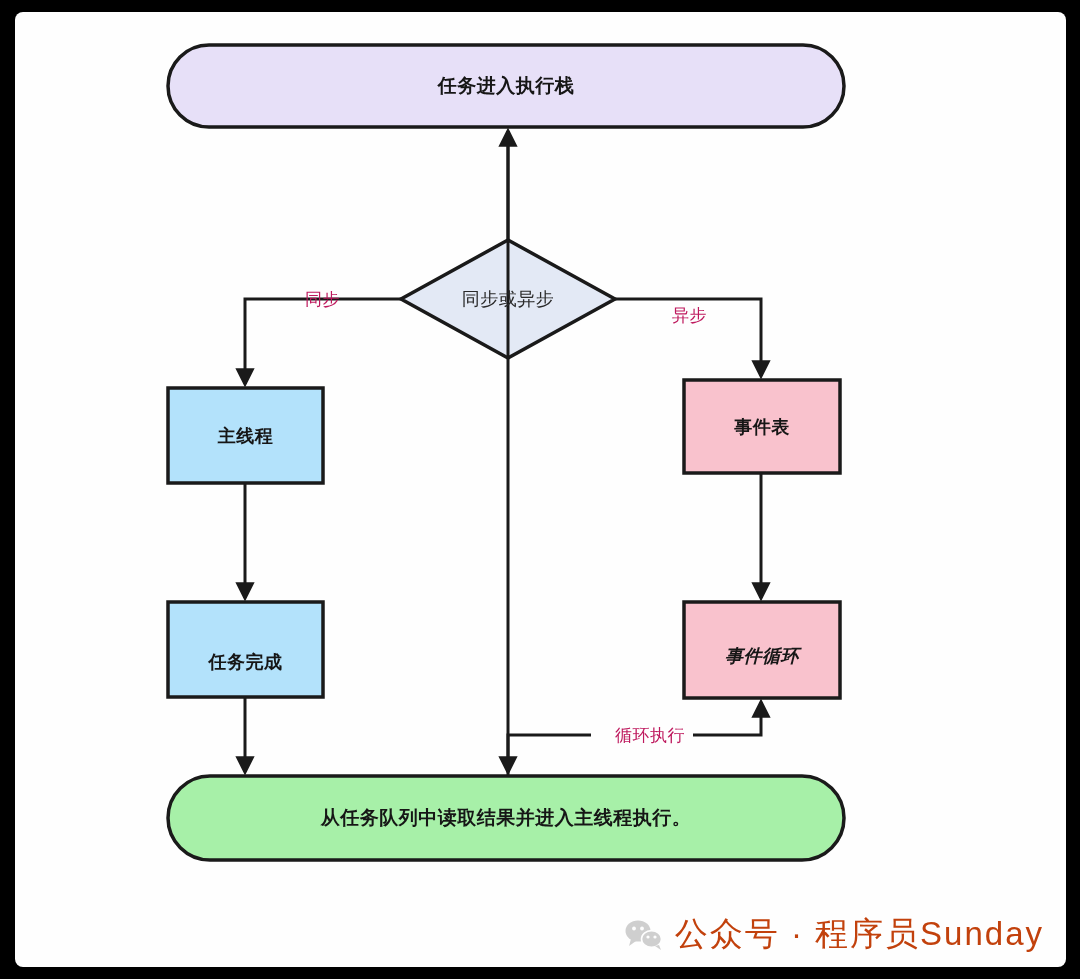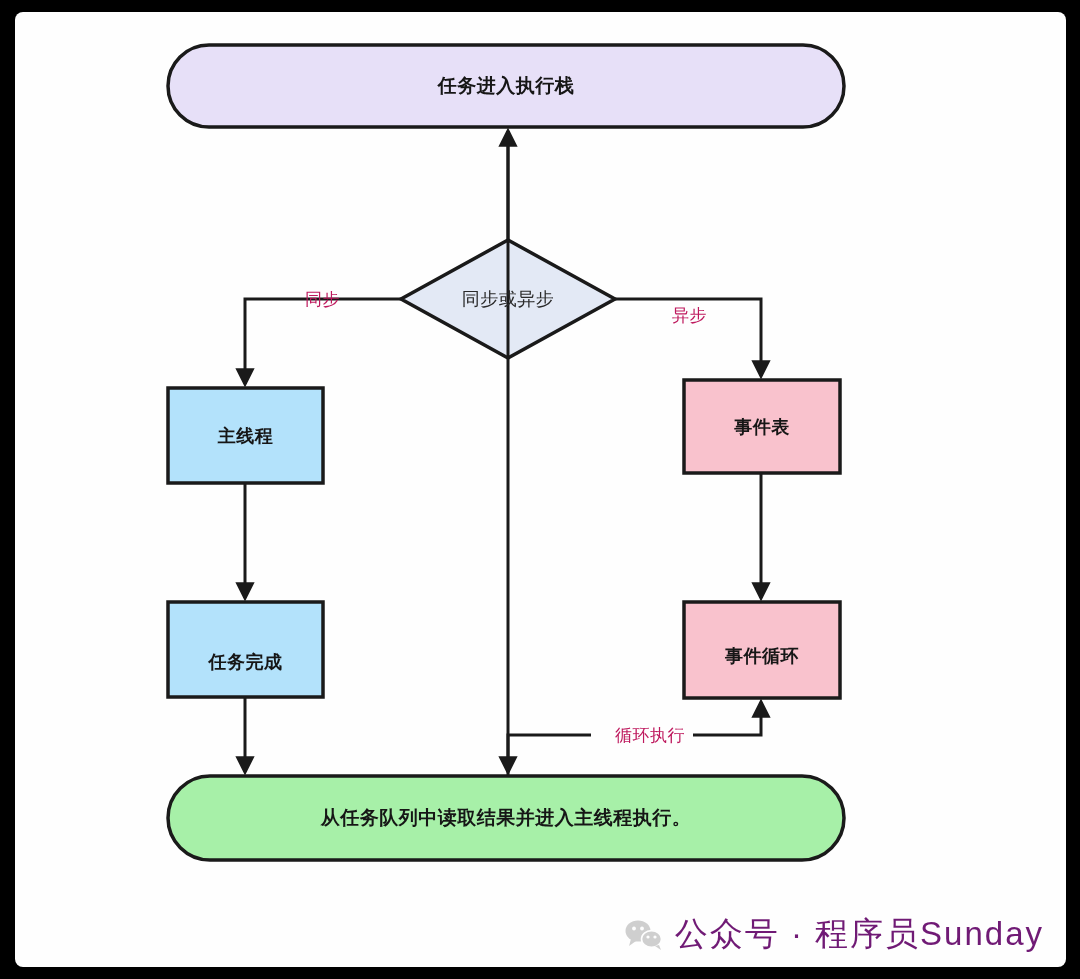--- a/index.html
+++ b/index.html
@@ -36,21 +36,21 @@
     position:absolute;
     color:#be185d;
     font-size:17px;
     white-space:nowrap;
     letter-spacing:0.5px;
   }
   #watermark{
     position:absolute;
     right:22px;bottom:10px;
     display:flex;align-items:center;gap:12px;
-    color:#701a75;
+    color:#c2410c;
     font-size:33px;
     letter-spacing:2px;
     white-space:nowrap;
   }
   #watermark .wm-icon{display:inline-block;line-height:0;}
 </style>
 </head>
 <body>
 
 <div id="frame">
@@ -99,21 +99,21 @@
     <div class="node-label" style="left:153px;top:33px;width:676px;height:82px;font-size:19px;">任务进入执行栈</div>
 
     <div class="node-label" style="left:153px;top:376px;width:155px;height:95px;font-size:18px;">主线程</div>
 
     <div class="node-label" style="left:386px;top:260px;width:214px;height:54px;font-size:18px;font-weight:normal;color:#2a2a2a;">同步或异步</div>
 
     <div class="node-label" style="left:153px;top:590px;width:155px;height:120px;font-size:18px;">任务完成</div>
 
     <div class="node-label" style="left:669px;top:368px;width:156px;height:93px;font-size:18px;">事件表</div>
 
-    <div class="node-label" style="left:669px;top:590px;width:156px;height:108px;font-size:18px;">事件循环</div>
+    <div class="node-label" style="left:669px;top:590px;width:156px;height:108px;font-size:18px;font-style:italic;">事件循环</div>
 
     <div class="node-label" style="left:153px;top:764px;width:676px;height:84px;font-size:19px;">从任务队列中读取结果并进入主线程执行。</div>
 
     <div class="edge-label" style="left:290px;top:276px;">同步</div>
 
     <div class="edge-label" style="left:657px;top:276px;margin-top:16px;">异步</div>
 
     <div class="edge-label" style="left:576px;top:712px;margin-left:24px;">循环执行</div>
 
     <div id="watermark">

